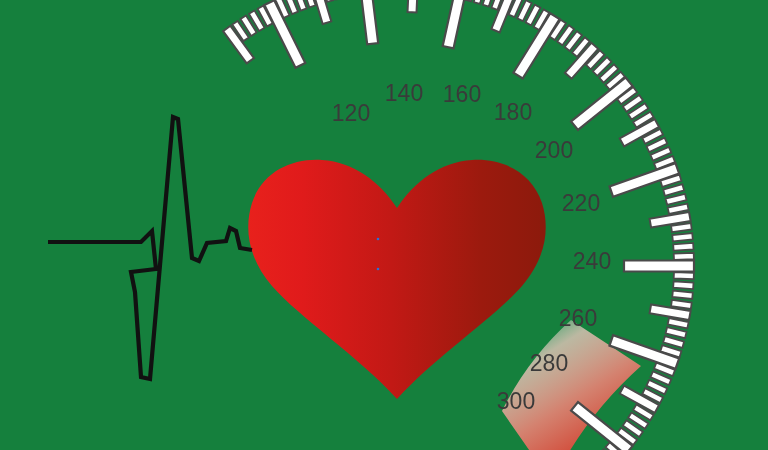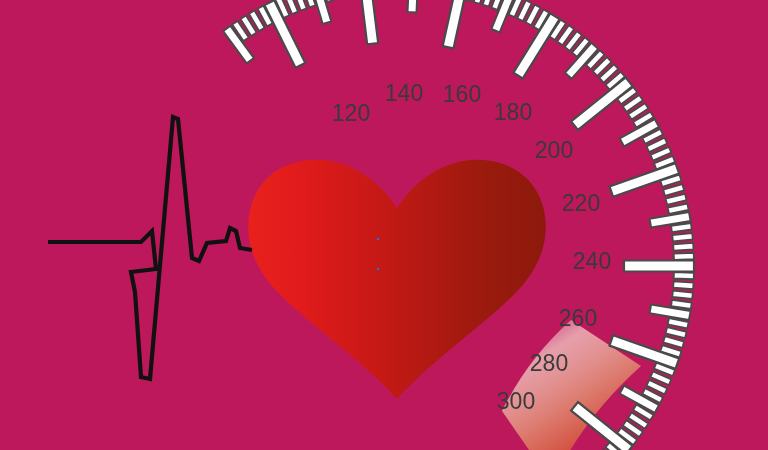--- a/index.html
+++ b/index.html
@@ -3,21 +3,21 @@
 <meta charset="utf-8">
 <title>Heart Rate Gauge Graphic</title>
 <style>
   html,body{margin:0;padding:0;}
   body{
     width:768px;height:450px;
     background:#ffffff;
     font-family:"Liberation Sans", sans-serif;
     overflow:hidden;
   }
-  #stage{position:relative;width:768px;height:450px;background:#be185d;overflow:hidden;}
+  #stage{position:relative;width:768px;height:450px;background:#15803d;overflow:hidden;}
   #art{position:absolute;left:0;top:0;width:768px;height:450px;display:block;}
   .tick-major{fill:#ffffff;stroke:#4a4a4a;stroke-width:2.2;}
   .tick-minor{fill:#ffffff;stroke:#4a4a4a;stroke-width:1.8;}
   .tick-mid{fill:#ffffff;stroke:#4a4a4a;stroke-width:2;}
   .gauge-label{
     font-family:"Liberation Sans", sans-serif;
     font-size:23px;
     fill:#3a3a3a;
     text-anchor:middle;
     dominant-baseline:middle;

